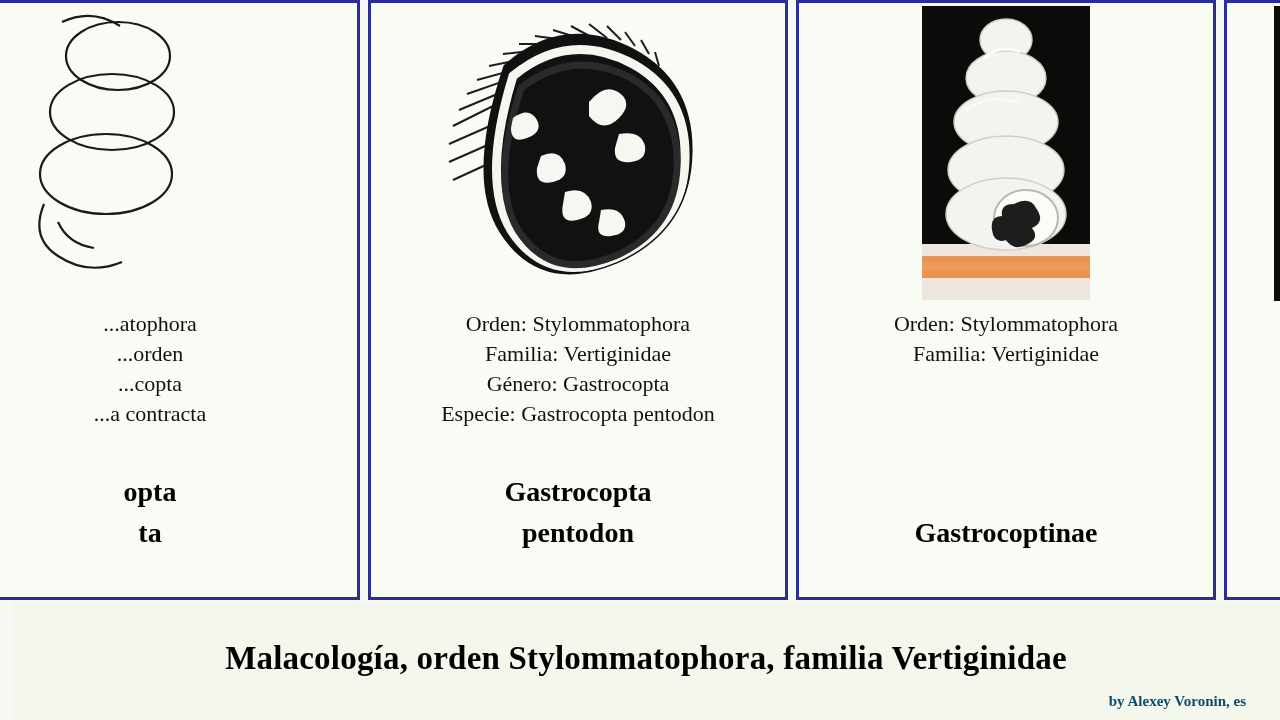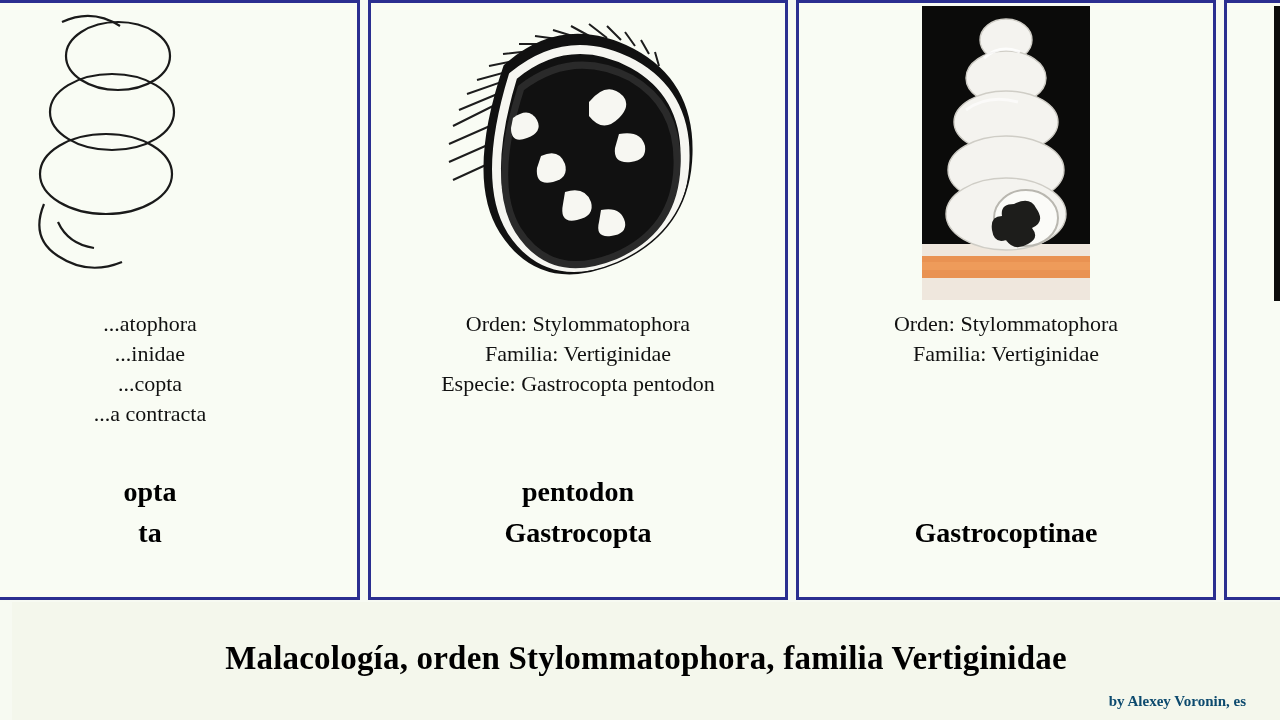--- a/index.html
+++ b/index.html
@@ -130,21 +130,21 @@
             <ellipse cx="112" cy="104" rx="62" ry="38"></ellipse>
             <ellipse cx="106" cy="166" rx="66" ry="40"></ellipse>
             <path d="M44 196 q-14 34 14 52 q30 20 64 6"></path>
             <path d="M58 214 q10 22 36 26"></path>
             <path d="M62 14 q30 -14 58 4"></path>
           </g>
         </svg>
       </div>
       <div class="card-taxa">
         <div>...atophora</div>
-        <div>...inidae</div>
+        <div>...orden</div>
         <div>...copta</div>
         <div>...a contracta</div>
       </div>
       <div class="card-title">
         <div>opta</div>
         <div>ta</div>
       </div>
     </div>
 
     <div class="card">
@@ -177,25 +177,26 @@
             <path d="M128 150 q18 -8 24 8 q4 14 -12 18 q-18 4 -16 -14 Z"></path>
             <path d="M152 186 q20 -6 26 10 q4 14 -14 18 q-18 4 -14 -16 Z"></path>
             <path d="M188 204 q20 -4 24 12 q2 12 -14 14 q-16 2 -12 -14 Z"></path>
             <path d="M100 112 q16 -12 24 2 q6 12 -10 18 q-16 6 -16 -10 Z"></path>
           </g>
         </svg>
       </div>
       <div class="card-taxa">
         <div>Orden: Stylommatophora</div>
         <div>Familia: Vertiginidae</div>
+        <div>Género: Gastrocopta</div>
         <div>Especie: Gastrocopta pentodon</div>
       </div>
       <div class="card-title">
+        <div>Gastrocopta</div>
         <div>pentodon</div>
-        <div>Gastrocopta</div>
       </div>
     </div>
 
     <div class="card">
       <div class="card-figure">
         <div class="photo-plate">
           <svg class="fig-svg" width="168" height="294" viewBox="0 0 168 294" aria-hidden="true">
             <rect x="0" y="0" width="168" height="294" fill="#0b0b0a"></rect>
 
             <rect x="0" y="238" width="168" height="56" fill="#efe7dd"></rect>

